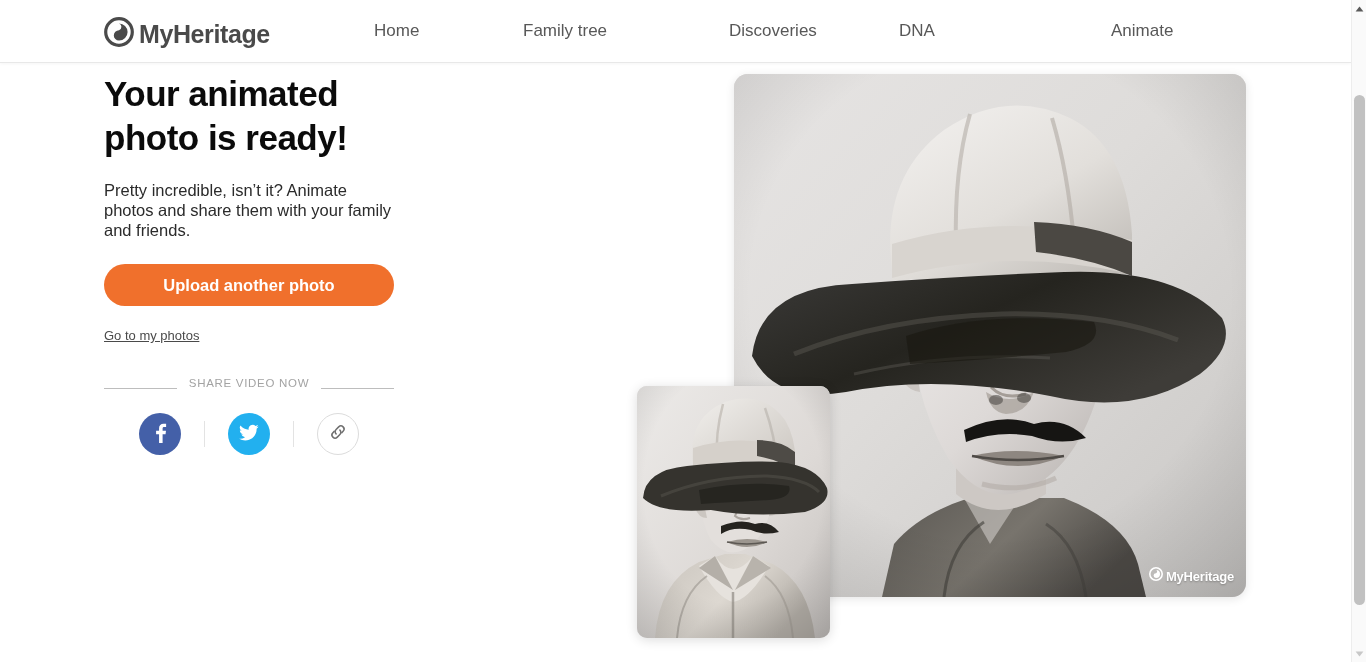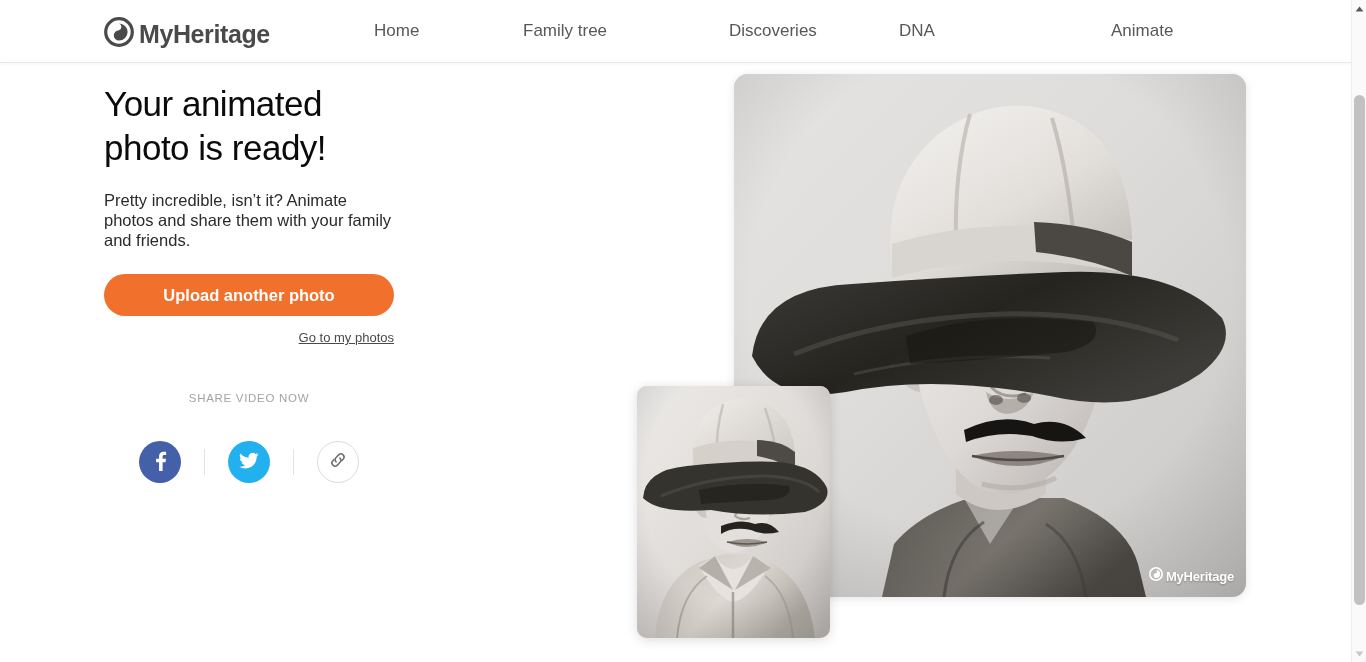--- a/index.html
+++ b/index.html
@@ -71,24 +71,24 @@
 
   
   #left-col {
     position: absolute;
     left: 104px;
     top: 63px;
     width: 330px;
   }
 
   #headline {
-    margin-top: 19px;
+    margin-top: 9px;
     font-size: 35px;
     line-height: 44px;
-    font-weight: normal;
+    font-weight: bold;
     color: #0b0b0b;
     letter-spacing: -0.5px;
     width: 310px;
   }
 
   #subtext {
     margin-top: 20px;
     font-size: 16.5px;
     line-height: 20px;
     color: #2b2b2b;
@@ -118,39 +118,38 @@
     border: 1px solid #ef8050;
     border-radius: 21px;
     background: #ffffff;
     color: #ef7340;
     font-family: "Liberation Sans", sans-serif;
     font-size: 16.5px;
     cursor: pointer;
   }
 
   #goto-photos-wrap {
-    margin-top: 12px;
+    margin-top: 20px;
     width: 290px;
-    text-align: right;
+    text-align: left;
   }
   #goto-photos {
     font-size: 13px;
     color: #4a4a4a;
     text-decoration: underline;
     cursor: pointer;
   }
 
   
   #share-divider {
     margin-top: 33px;
     width: 290px;
     display: flex;
-    align-items: center;
+    align-items: flex-end;
     gap: 12px;
-    flex-direction: column;
   }
   .div-line {
     flex: 1 1 auto;
     height: 1px;
     background: #bdbdbd;
   }
   #share-label {
     font-size: 11.5px;
     letter-spacing: 0.7px;
     color: #a3a3a3;

